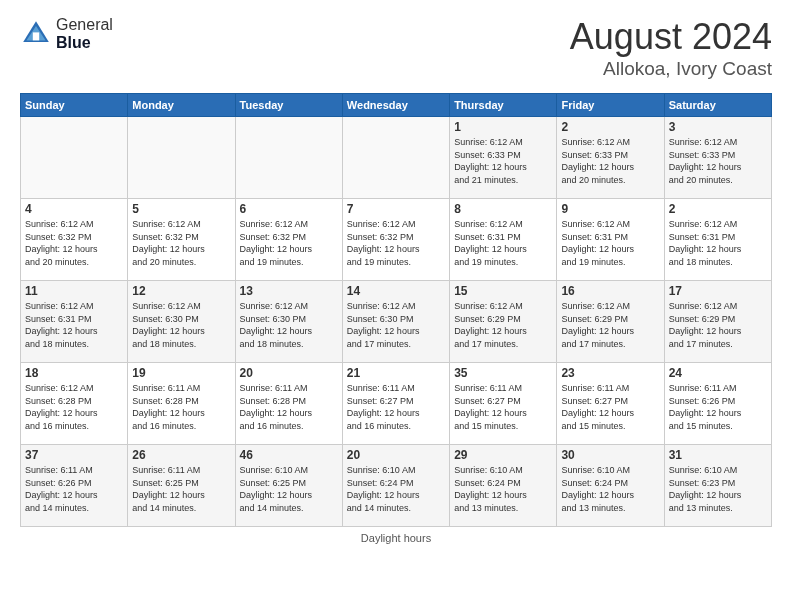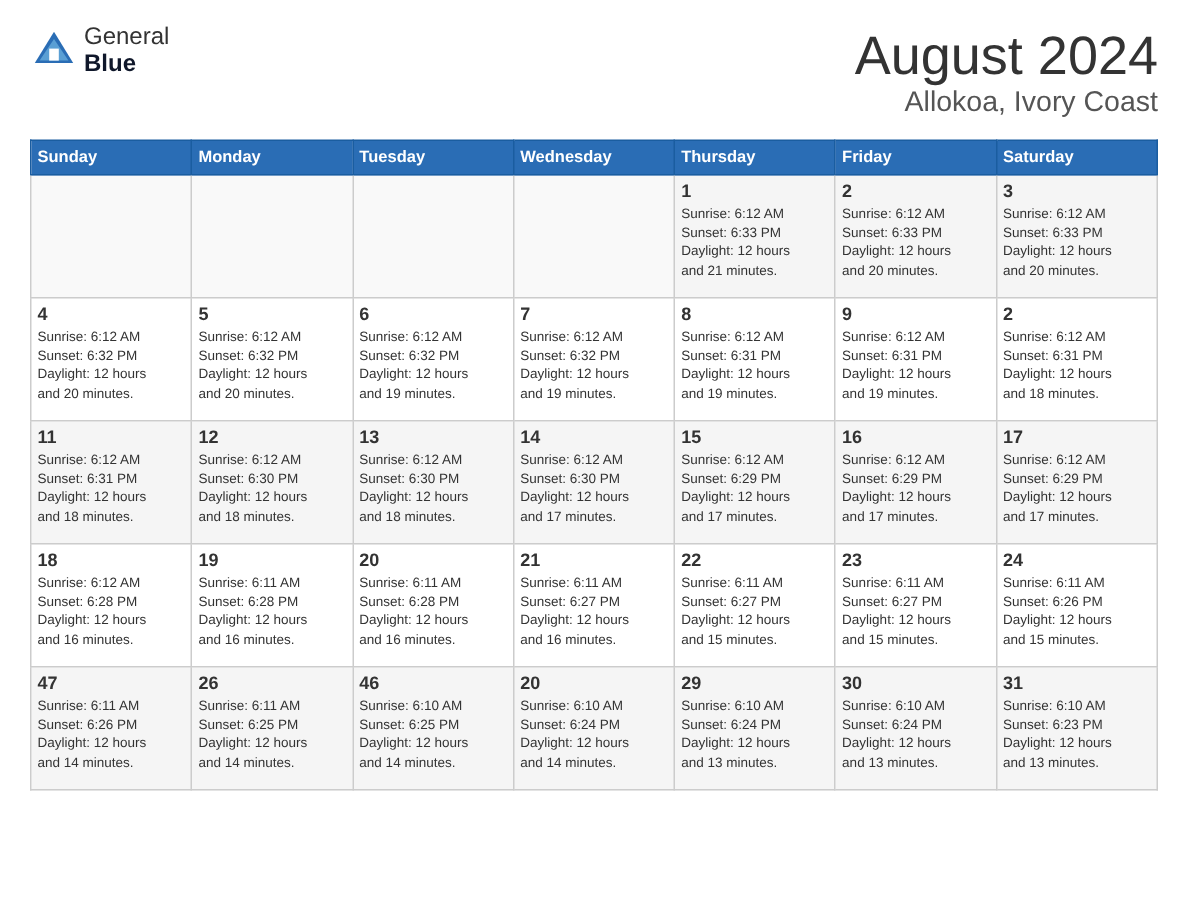--- a/index.html
+++ b/index.html
@@ -295,21 +295,21 @@
 and 16 minutes.</div>
           </td>
           <td>
             <span class="day-number">21</span>
             <div class="day-info" style="white-space: pre-line;">Sunrise: 6:11 AM
 Sunset: 6:27 PM
 Daylight: 12 hours
 and 16 minutes.</div>
           </td>
           <td>
-            <span class="day-number">22</span>
+            <span class="day-number">35</span>
             <div class="day-info" style="white-space: pre-line;">Sunrise: 6:11 AM
 Sunset: 6:27 PM
 Daylight: 12 hours
 and 15 minutes.</div>
           </td>
           <td>
             <span class="day-number">23</span>
             <div class="day-info" style="white-space: pre-line;">Sunrise: 6:11 AM
 Sunset: 6:27 PM
 Daylight: 12 hours
@@ -318,21 +318,21 @@
           <td>
             <span class="day-number">24</span>
             <div class="day-info" style="white-space: pre-line;">Sunrise: 6:11 AM
 Sunset: 6:26 PM
 Daylight: 12 hours
 and 15 minutes.</div>
           </td>
         </tr>
         <tr>
           <td>
-            <span class="day-number">47</span>
+            <span class="day-number">37</span>
             <div class="day-info" style="white-space: pre-line;">Sunrise: 6:11 AM
 Sunset: 6:26 PM
 Daylight: 12 hours
 and 14 minutes.</div>
           </td>
           <td>
             <span class="day-number">26</span>
             <div class="day-info" style="white-space: pre-line;">Sunrise: 6:11 AM
 Sunset: 6:25 PM
 Daylight: 12 hours
@@ -370,13 +370,16 @@
             <span class="day-number">31</span>
             <div class="day-info" style="white-space: pre-line;">Sunrise: 6:10 AM
 Sunset: 6:23 PM
 Daylight: 12 hours
 and 13 minutes.</div>
           </td>
         </tr>
       </tbody>
   </table>
 
+  <div class="footer">
+    <span>Daylight hours</span>
+  </div>
 </div>
 
 </body></html>

